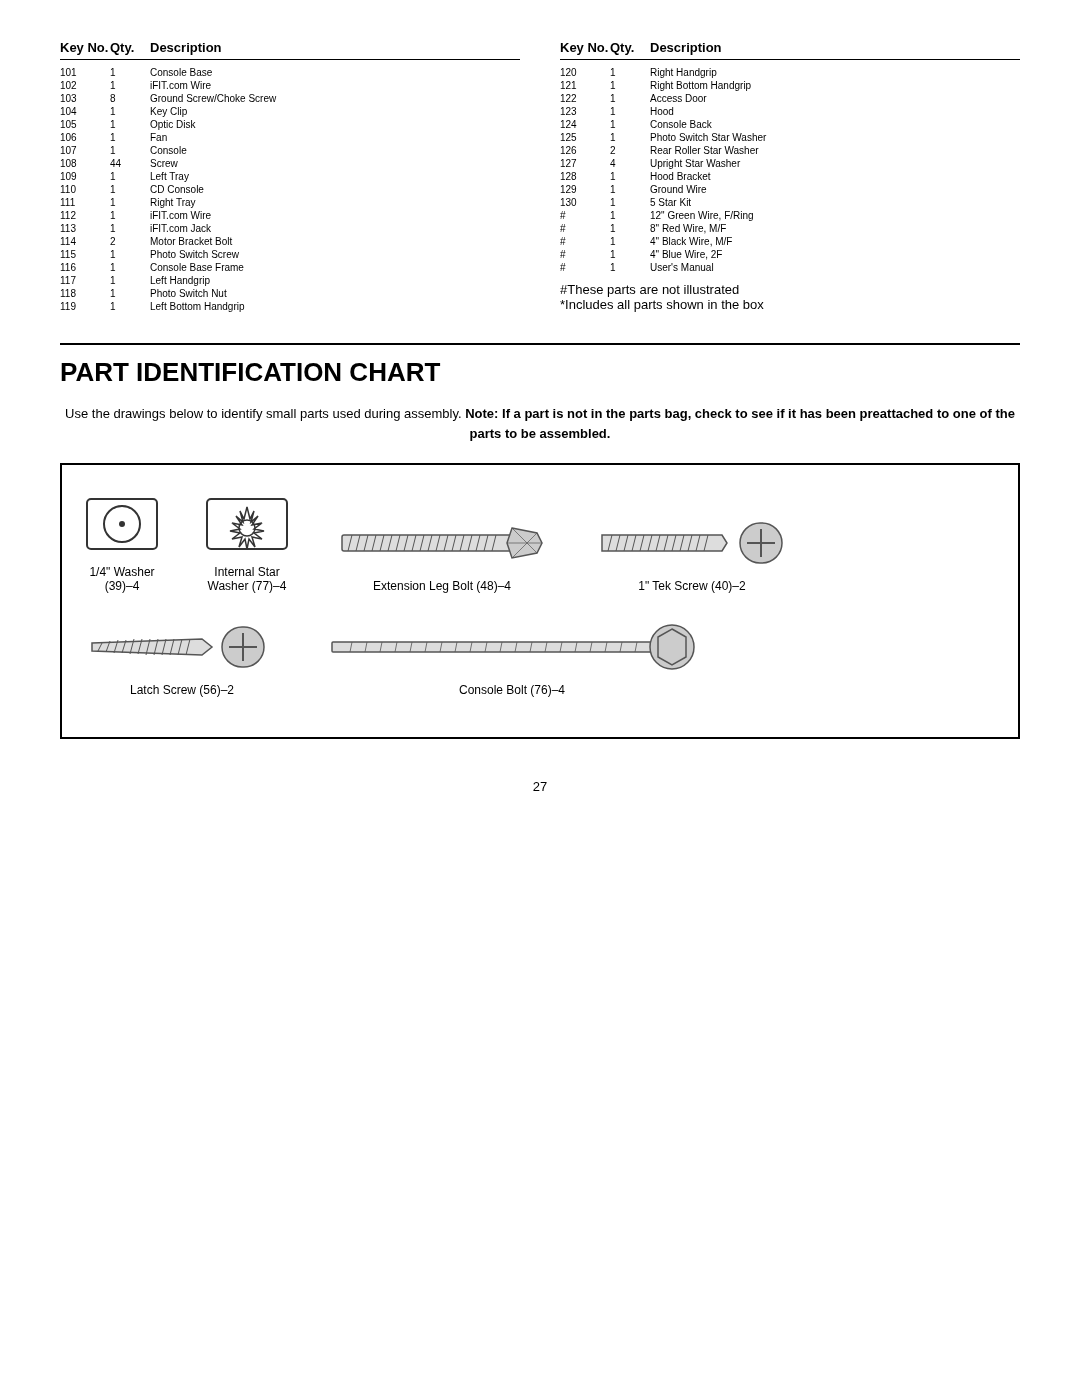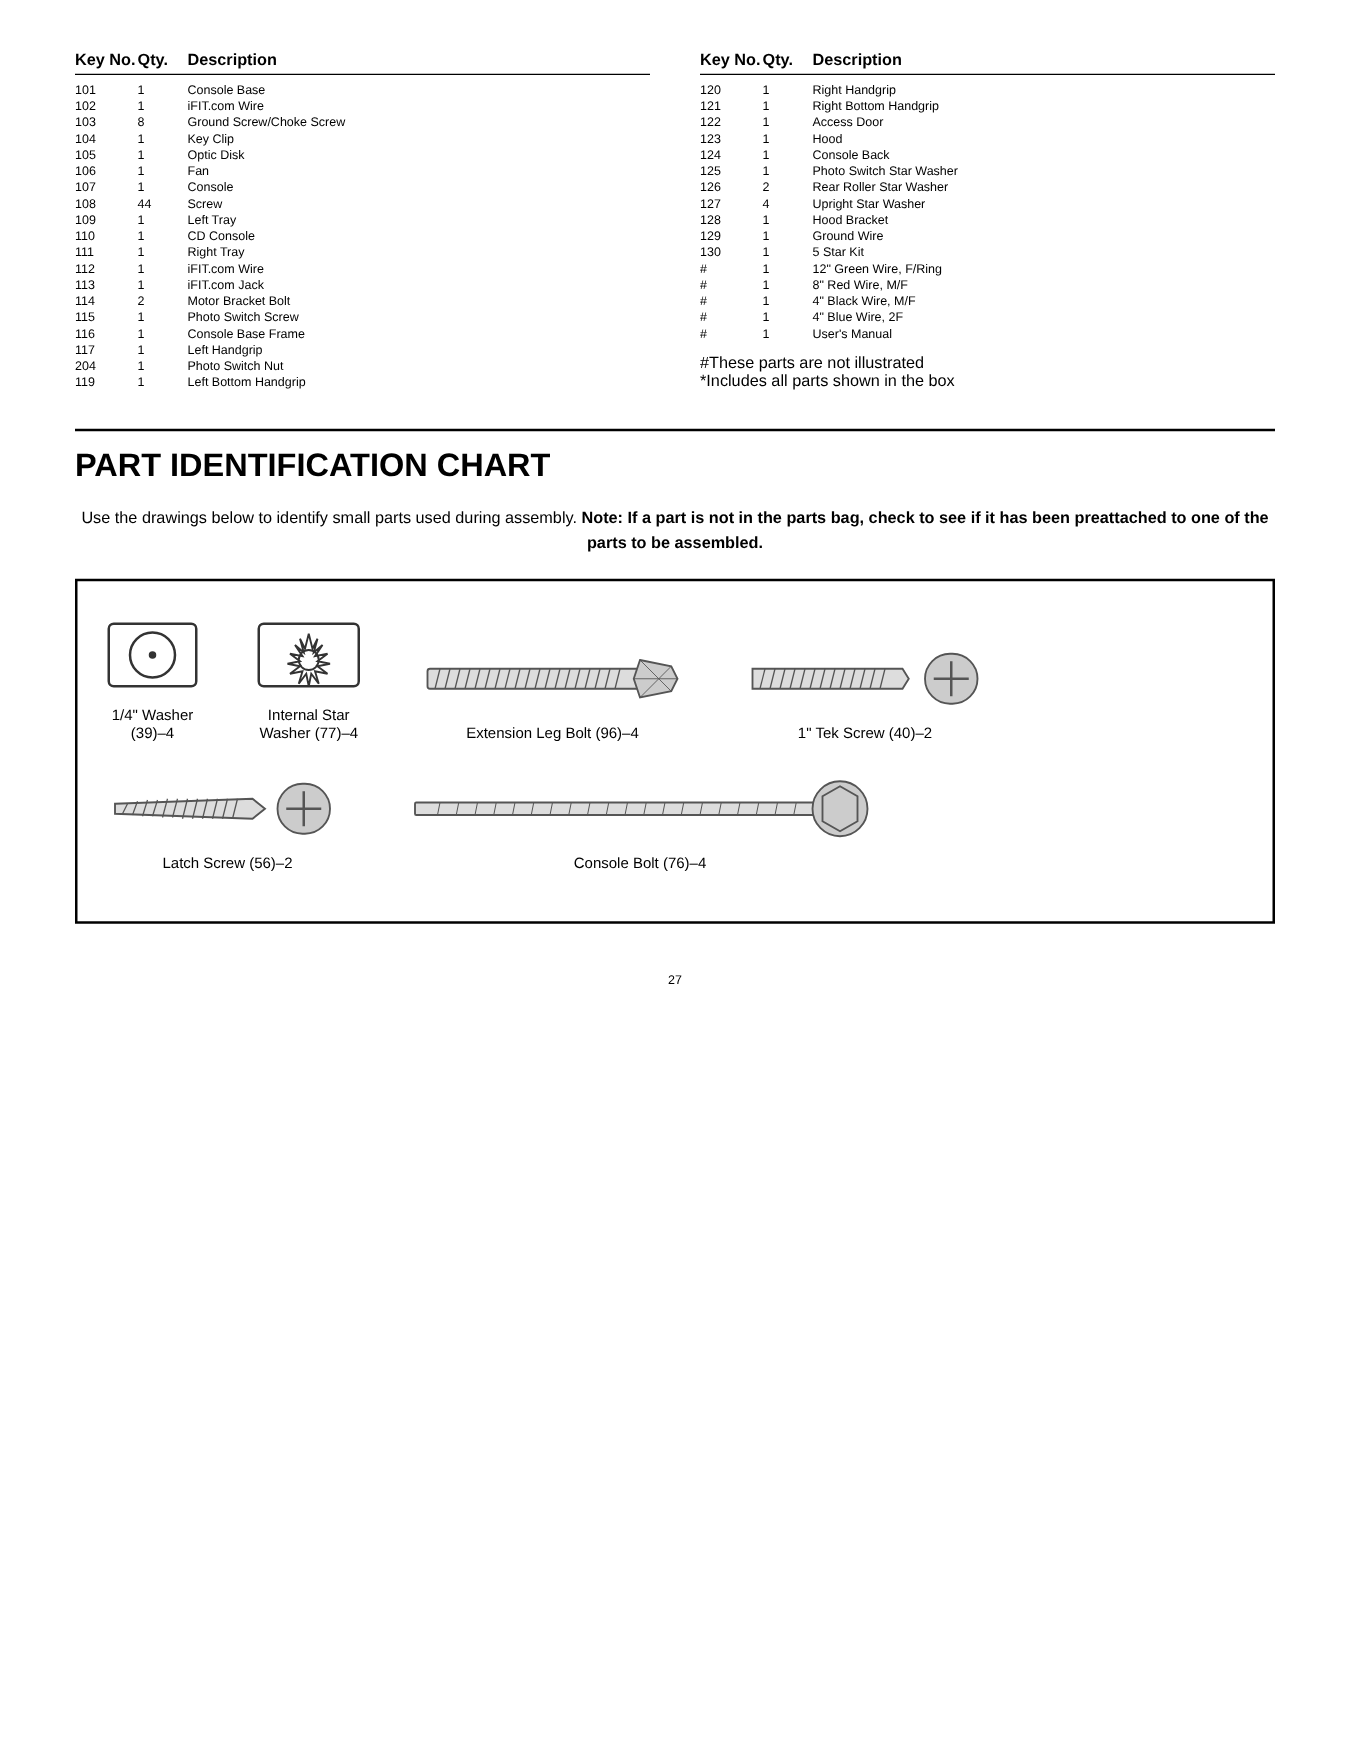--- a/index.html
+++ b/index.html
@@ -76,21 +76,21 @@
       gap: 6px;
     }
     .diagram-item-label {
       font-size: 12px;
       text-align: center;
     }
     
     .page-number {
       text-align: center;
       margin-top: 40px;
-      font-size: 10px;
+      font-size: 13px;
     }
   </style>
 </head>
 <body>
 
 <div class="parts-table-section">
 
   <div class="parts-column">
     <div class="parts-header">
       <span class="col-keyno">Key No.</span>
@@ -177,21 +177,21 @@
       <span class="col-keyno">116</span>
       <span class="col-qty">1</span>
       <span class="col-desc">Console Base Frame</span>
     </div>
         <div class="parts-row">
       <span class="col-keyno">117</span>
       <span class="col-qty">1</span>
       <span class="col-desc">Left Handgrip</span>
     </div>
         <div class="parts-row">
-      <span class="col-keyno">204</span>
+      <span class="col-keyno">118</span>
       <span class="col-qty">1</span>
       <span class="col-desc">Photo Switch Nut</span>
     </div>
         <div class="parts-row">
       <span class="col-keyno">119</span>
       <span class="col-qty">1</span>
       <span class="col-desc">Left Bottom Handgrip</span>
     </div>
       </div>
   </div>
@@ -352,21 +352,21 @@
         <line x1="148" y1="22" x2="144" y2="38" stroke="#555" stroke-width="1"></line>
         <line x1="156" y1="22" x2="152" y2="38" stroke="#555" stroke-width="1"></line>
         <line x1="164" y1="22" x2="160" y2="38" stroke="#555" stroke-width="1"></line>
 
         <polygon points="180,15 205,20 210,30 205,40 180,45 175,30" fill="#ccc" stroke="#555" stroke-width="1.5"></polygon>
 
         <line x1="180" y1="15" x2="205" y2="40" stroke="#555" stroke-width="0.7"></line>
         <line x1="175" y1="30" x2="210" y2="30" stroke="#555" stroke-width="0.7"></line>
         <line x1="180" y1="45" x2="205" y2="20" stroke="#555" stroke-width="0.7"></line>
       </svg>
-      <div class="diagram-item-label">Extension Leg Bolt (96)–4</div>
+      <div class="diagram-item-label">Extension Leg Bolt (48)–4</div>
     </div>
 
     <div class="diagram-item">
       <svg width="200" height="60" viewBox="0 0 200 60">
 
         <polygon points="10,22 130,22 135,30 130,38 10,38" fill="#ddd" stroke="#555" stroke-width="1.5"></polygon>
 
         <line x1="20" y1="22" x2="16" y2="38" stroke="#555" stroke-width="1"></line>
         <line x1="28" y1="22" x2="24" y2="38" stroke="#555" stroke-width="1"></line>
         <line x1="36" y1="22" x2="32" y2="38" stroke="#555" stroke-width="1"></line>

